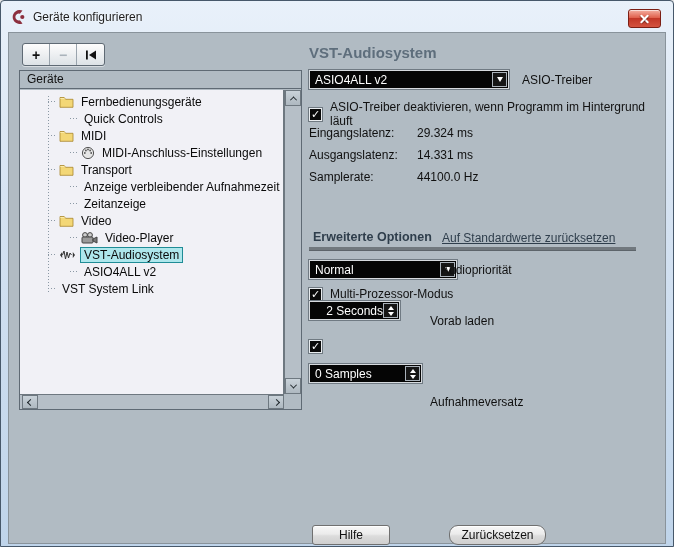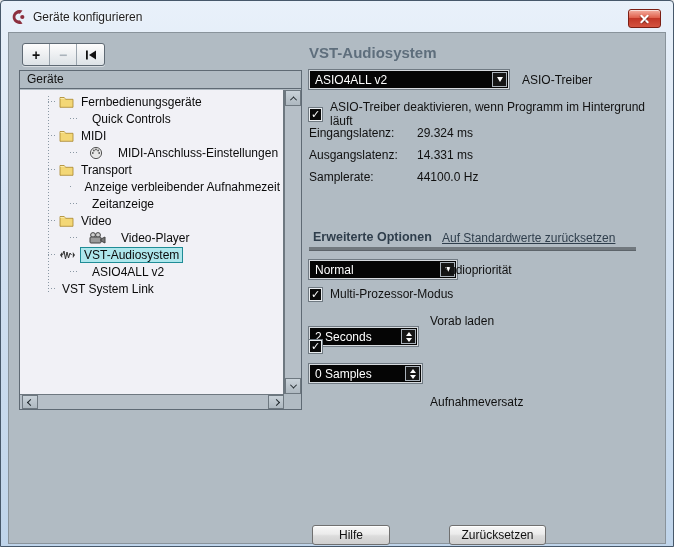--- a/index.html
+++ b/index.html
@@ -36,21 +36,21 @@
   .tree-panel{position:absolute;left:10px;top:37px;width:283px;height:340px;border:1px solid #5f6a74;background:#b1bbc3;}
   .tree-header{height:18px;line-height:17px;padding-left:7px;color:#111;border-bottom:1px solid #5f6a74;}
   .tree-body{position:absolute;left:0;top:19px;right:17px;bottom:15px;background:#f1f1f6;border-right:1px solid #6e7880;overflow:hidden;}
   .tree-rows{position:relative;padding-top:3px;}
   .tree-rows::before{content:'';position:absolute;left:28px;top:6px;height:198px;width:1px;
     background-image:repeating-linear-gradient(to bottom,#8b98a4 0 1px,transparent 1px 3px);}
   .tree-row{height:17px;display:flex;align-items:center;white-space:nowrap;cursor:pointer;}
   .tree-row .stub{display:inline-block;height:1px;width:9px;margin-right:2px;
     background-image:repeating-linear-gradient(to right,#8b98a4 0 1px,transparent 1px 3px);}
   .tree-row.lv1{padding-left:28px;}
-  .tree-row.lv2{padding-left:50px;gap:8px;}
+  .tree-row.lv2{padding-left:50px;}
   .t-icon{display:inline-flex;align-items:center;margin-right:4px;}
   .t-label{padding:1px 3px;color:#0a0a0a;}
   .t-label.selected{background:var(--selection-bg,#aee7ec);border:1px solid var(--selection-border,#1f8c96);padding:0 3px;}
 
   
   .vscroll{position:absolute;right:0;top:19px;width:17px;bottom:15px;background:#b6bfc7;border-left:1px solid #6e7880;}
   .hscroll{position:absolute;left:0;right:17px;bottom:0;height:15px;background:#b6bfc7;border-top:1px solid #6e7880;}
   .sbtn{position:absolute;background:linear-gradient(180deg,#c9d2d9,#aeb8c0);border:1px solid #6e7880;
     display:flex;align-items:center;justify-content:center;cursor:pointer;}
   .vscroll .sbtn{left:0;width:16px;height:16px;}
@@ -279,21 +279,21 @@
           <i class="tri-down"></i>
         </span>
     </div>
     <span class="field-label" style="left:432px;top:230px;">Audiopriorität</span>
 
     <div class="check-row" style="left:300px;top:254px;">
       <span class="checkbox checked"></span>
       <span>Multi-Prozessor-Modus</span>
     </div>
 
-    <div class="combo" style="left:300px;top:294px;width:109px;">
+    <div class="combo" style="left:300px;top:268px;width:91px;text-align:right;">
       <span class="combo-text">2 Seconds</span>
       <span class="spin-stack">
         <i class="tri-up-s"></i>
         <i class="tri-down-s"></i>
       </span>
     </div>
     <span class="field-label" style="left:421px;top:281px;">Vorab laden</span>
 
     <div class="check-row" style="left:300px;top:307px;">
       <span class="checkbox checked"></span>
@@ -302,17 +302,17 @@
     <div class="combo" style="left:300px;top:331px;width:113px;">
       <span class="combo-text">0 Samples</span>
       <span class="spin-stack">
         <i class="tri-up-s"></i>
         <i class="tri-down-s"></i>
       </span>
     </div>
     <span class="field-label" style="left:421px;top:334px;margin-top:28px;">Aufnahmeversatz</span>
 
     <button class="btn" style="left:303px;top:492px;width:78px;">Hilfe</button>
-    <button class="btn" style="left:440px;top:492px;width:97px;">Zurücksetzen</button>
+    <button class="btn" style="left:440px;top:492px;width:97px;border-radius:9px;">Zurücksetzen</button>
     <button class="btn disabled" style="left:550px;top:504px;width:72px;margin-top:28px;">Übernehmen</button>
 
   </div>
 </div>
 
 </body></html>

